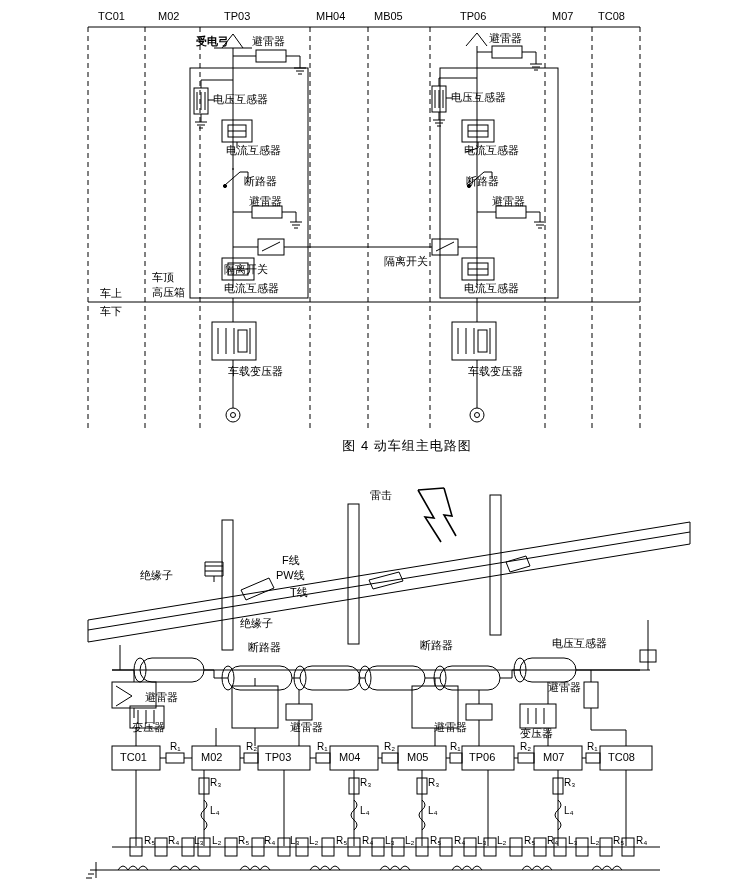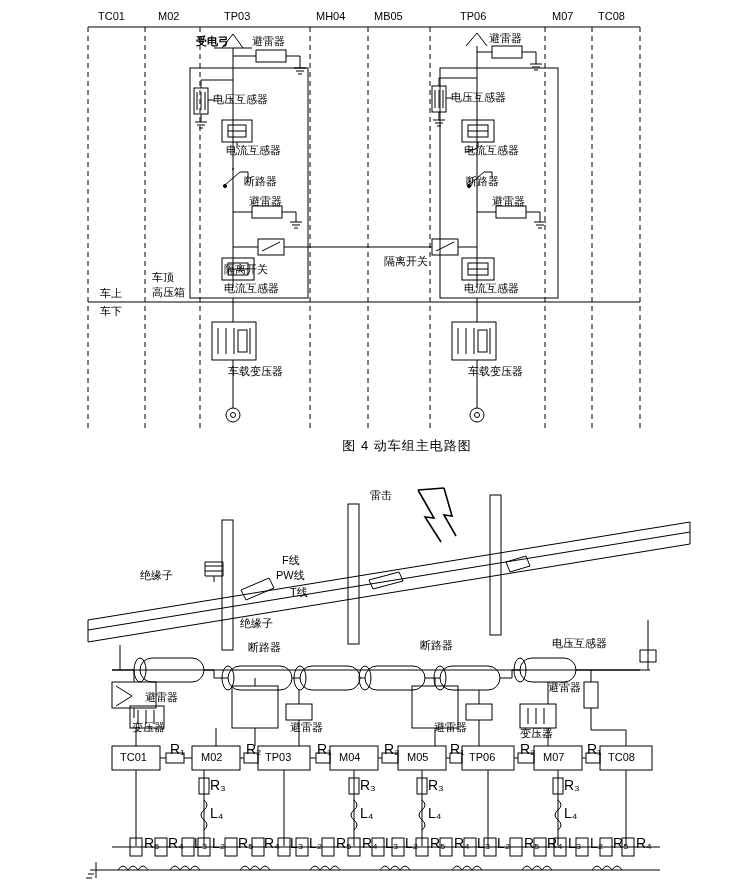--- a/index.html
+++ b/index.html
@@ -1,21 +1,21 @@
 <!DOCTYPE html>
 <html><head>
 <meta charset="utf-8">
 <style>
   html,body{margin:0;padding:0;background:#ffffff;}
   body{width:748px;height:896px;position:relative;font-family:"Liberation Sans","DejaVu Sans",sans-serif;color:#000;}
   .page{position:relative;width:748px;height:896px;overflow:hidden;}
   .fig{position:absolute;left:0;right:0;}
   .cap{position:absolute;width:100%;text-align:center;font-size:13px;letter-spacing:1px;padding-left:33px;}
   .lbl{position:absolute;font-size:11px;white-space:nowrap;line-height:1;}
-  .lbl.xs{font-size:14px;}
+  .lbl.xs{font-size:10px;}
   svg{position:absolute;left:0;top:0;overflow:visible;}
   .hdr{position:absolute;font-size:11px;white-space:nowrap;}
 </style>
 </head>
 <body>
 
 <div class="page">
 
   <div class="fig" style="top:0;height:460px;">
 

